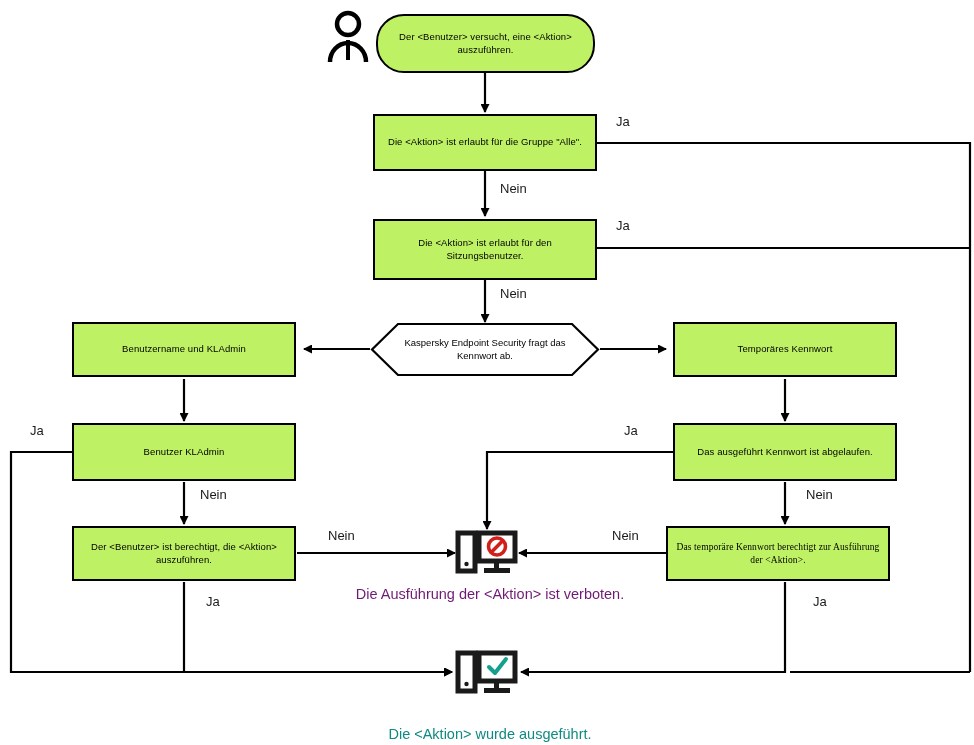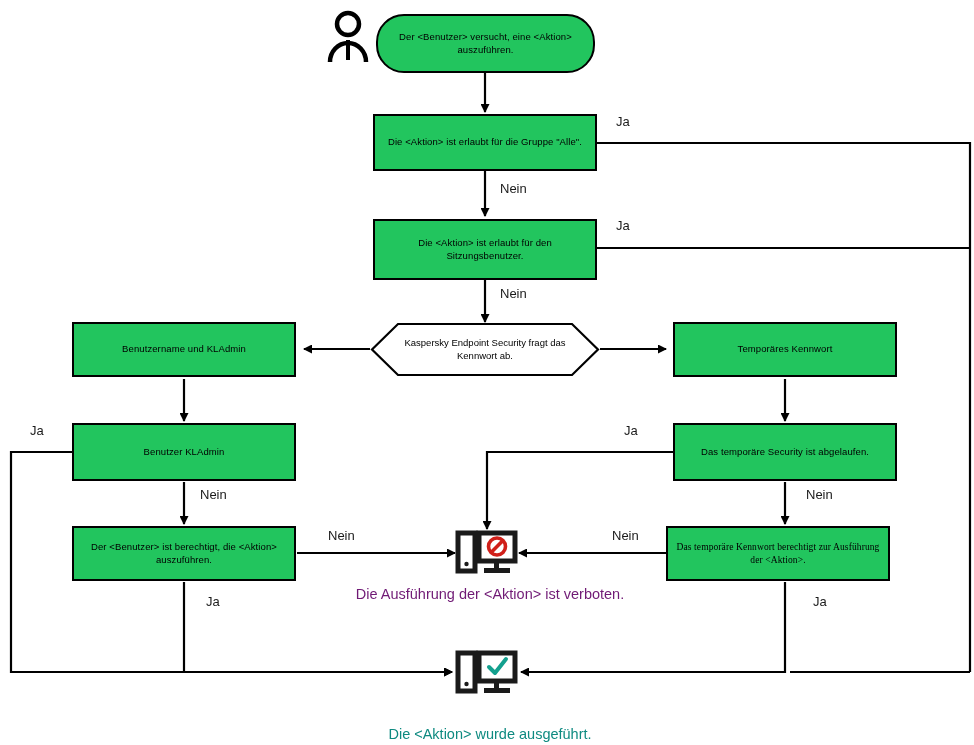--- a/index.html
+++ b/index.html
@@ -11,21 +11,21 @@
     position:relative;
   }
   #stage{position:relative;width:974px;height:745px;}
   svg#wires{position:absolute;left:0;top:0;width:974px;height:745px;}
 
   .node{
     position:absolute;
     box-sizing:border-box;
     display:flex;align-items:center;justify-content:center;
     text-align:center;
-    background:#22c55e;
+    background:#bef264;
     border:2px solid #000000;
     font-size:9.5px;
     line-height:1.35;
     padding:2px 6px;
     letter-spacing:0.1px;
   }
   .node.start{
     border-radius:28px;
     font-size:9.5px;
   }
@@ -142,21 +142,21 @@
 
   <div class="node" style="left:72px;top:423px;width:224px;height:58px;">
     <span>Benutzer KLAdmin</span>
   </div>
 
   <div class="node" style="left:673px;top:322px;width:224px;height:55px;">
     <span>Temporäres Kennwort</span>
   </div>
 
   <div class="node" style="left:673px;top:423px;width:224px;height:58px;">
-    <span>Das temporäre Security ist abgelaufen.</span>
+    <span>Das ausgeführt Kennwort ist abgelaufen.</span>
   </div>
 
   <div class="node" style="left:72px;top:526px;width:224px;height:55px;">
     <span>Der &lt;Benutzer&gt; ist berechtigt, die &lt;Aktion&gt; auszuführen.</span>
   </div>
 
   <div class="node" style="left:666px;top:526px;width:224px;height:55px;font-family:Liberation Serif, serif;">
     <span>Das temporäre Kennwort berechtigt zur Ausführung der &lt;Aktion&gt;.</span>
   </div>
 

